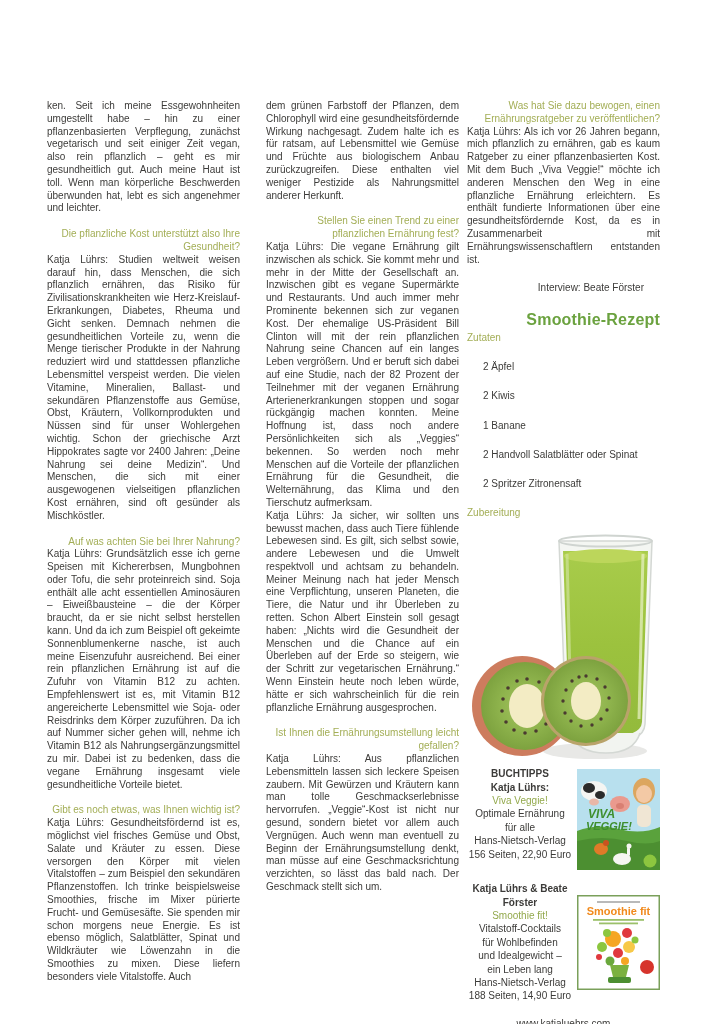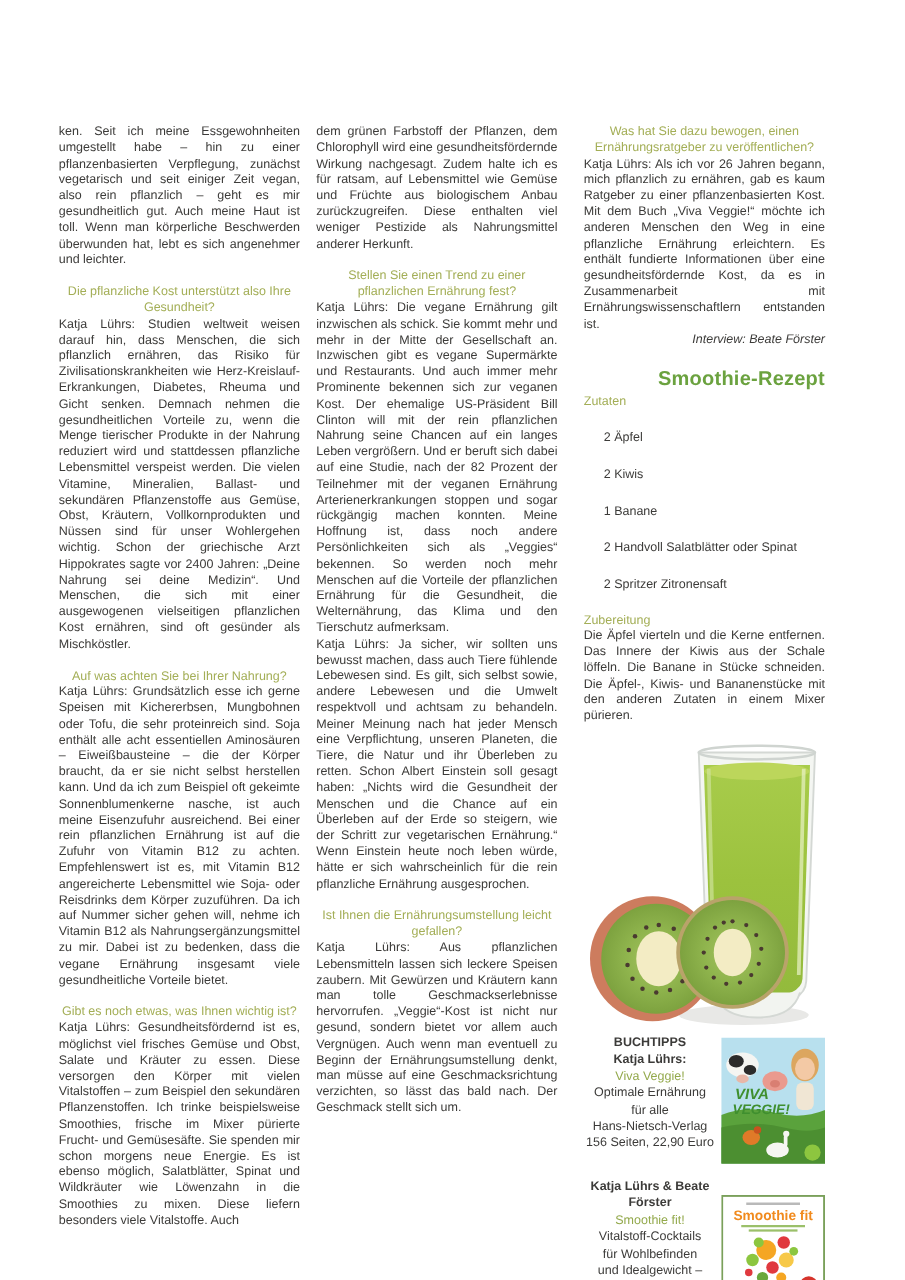--- a/index.html
+++ b/index.html
@@ -2,29 +2,29 @@
 <html lang="de"><head>
 <meta charset="utf-8">
 <style>
   html,body{margin:0;padding:0;background:#ffffff;}
   .page{
     position:relative;width:724px;height:1024px;background:#ffffff;overflow:hidden;
     font-family:"Liberation Sans","DejaVu Sans",sans-serif;color:#3c3b39;
   }
   .col{position:absolute;top:100px;width:193px;font-size:10px;line-height:12.8px;text-align:justify;}
   .col1{left:47px;}
-  .col2{left:253px;}
+  .col2{left:266px;}
   .col3{left:467px;}
   p.body{margin:0;}
   .q{
     margin:13px 0 0 0;font-size:10px;line-height:12.8px;font-weight:400;
-    color:#a3ae56;text-align:center;
+    color:#a3ae56;text-align:right;
   }
   .q.first{margin-top:0;}
-  .credit{text-align:right;margin:0;font-style:italic;}
+  .credit{text-align:right;margin:16px;}
   .recipe-title{
     margin:16px 0 2px 0;font-size:16px;line-height:18px;font-weight:600;
     color:#6ba23f;text-align:right;letter-spacing:.2px;
   }
   .sub-label{color:#a3ae56;font-size:10px;line-height:13px;text-align:left;margin:0;}
   .ing{margin:16px;font-size:10px;line-height:13.2px;text-align:left;}
   .prep{margin:0;}
   .smoothie-fig{display:block;margin:10px 0 0 0;}
   .buchtipps{margin-top:2px;font-size:10px;line-height:13.4px;text-align:center;}
   .book-row{display:flex;justify-content:space-between;align-items:flex-start;}
@@ -67,21 +67,20 @@
     <p class="credit">Interview: Beate Förster</p>
 
     <h2 class="recipe-title">Smoothie-Rezept</h2>
     <p class="sub-label">Zutaten</p>
     <p class="ing">2 Äpfel</p>
     <p class="ing">2 Kiwis</p>
     <p class="ing">1 Banane</p>
     <p class="ing">2 Handvoll Salatblätter oder Spinat</p>
     <p class="ing">2 Spritzer Zitronensaft</p>
     <p class="sub-label">Zubereitung</p>
-    <p class="body prep">Die Äpfel vierteln und die Kerne entfernen. Das Innere der Kiwis aus der Schale löffeln. Die Banane in Stücke schneiden. Die Äpfel-, Kiwis- und Bananenstücke mit den anderen Zutaten in einem Mixer pürieren.</p>
 
     <svg class="smoothie-fig" width="193" height="236" viewBox="0 0 193 236">
       <defs>
         <linearGradient id="smoothieGrad" x1="0" y1="0" x2="0" y2="1">
           <stop offset="0" stop-color="#a8cc4b"></stop>
           <stop offset="0.5" stop-color="#9cc23e"></stop>
           <stop offset="1" stop-color="#93ba3c"></stop>
         </linearGradient>
         <radialGradient id="kiwiFlesh" cx="0.5" cy="0.5" r="0.5">
           <stop offset="0" stop-color="#a5c360"></stop>

